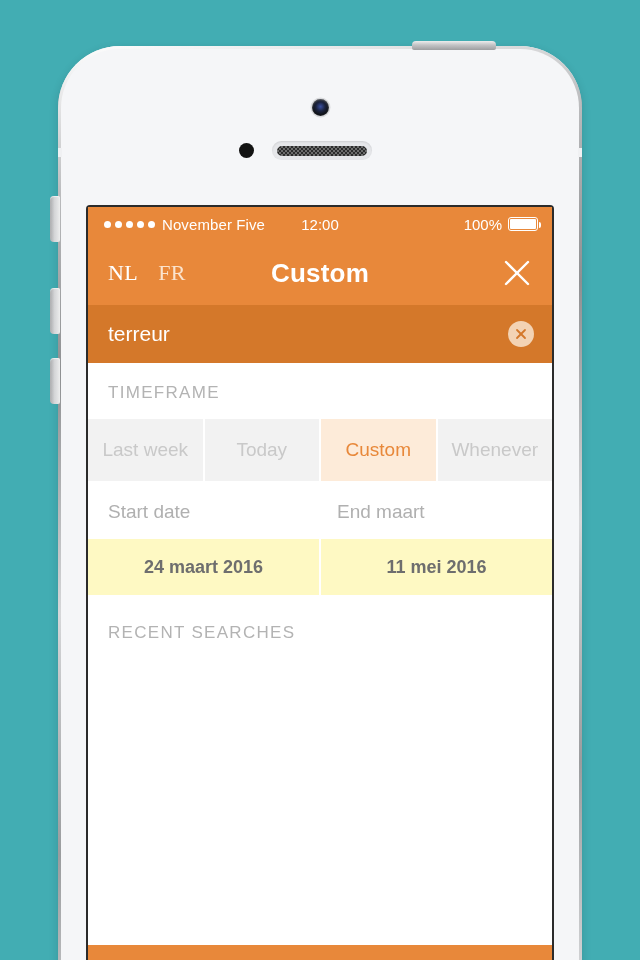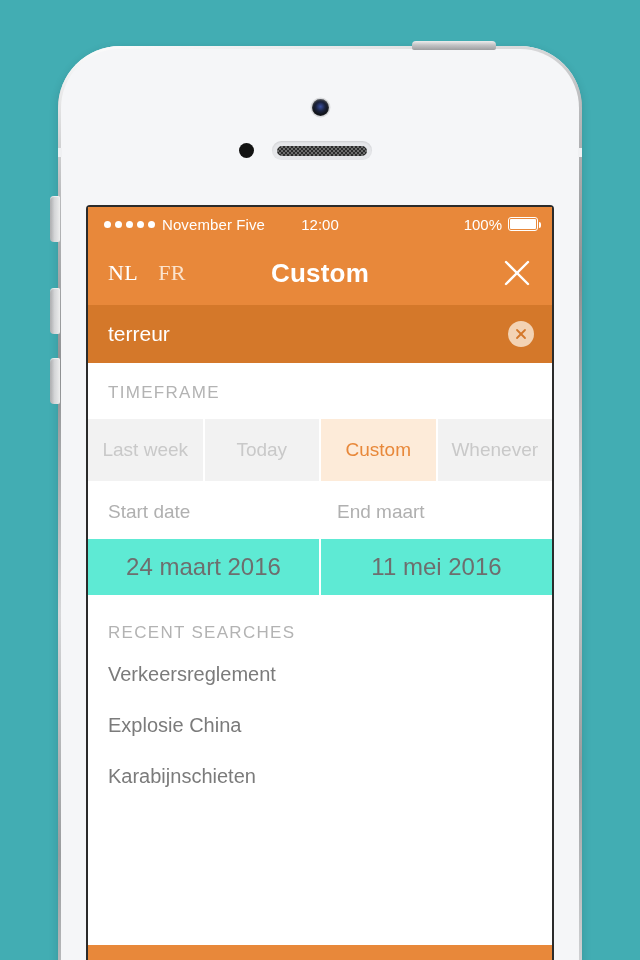--- a/index.html
+++ b/index.html
@@ -337,28 +337,29 @@
     color: #b0b0b0;
     padding-left: 20px;
     box-sizing: border-box;
   }
   .date-values {
     display: flex;
     height: 56px;
   }
   .date-value {
     flex: 1;
-    background: #5eead4;
+    background: #fef9c3;
     display: flex;
     align-items: center;
     justify-content: center;
-    font-size: 24px;
+    font-size: 18px;
     color: #6e6e6e;
     border-right: 2px solid #ffffff;
     box-sizing: border-box;
+    font-weight: bold;
   }
   .date-value:last-child { border-right: none; }
 
   
   .recent-head {
     font-size: 17px;
     color: #b3b3b3;
     letter-spacing: 1.3px;
     padding: 28px 20px 6px 20px;
   }
@@ -461,24 +462,19 @@
         <div class="date-label">End maart</div>
       </div>
 
       <div class="date-values">
         <div class="date-value">24 maart 2016</div>
         <div class="date-value">11 mei 2016</div>
       </div>
 
       <div class="recent-head">RECENT SEARCHES</div>
 
-      <div>
-        <div class="recent-item">Verkeersreglement</div>
-        <div class="recent-item">Explosie China</div>
-        <div class="recent-item">Karabijnschieten</div>
-      </div>
 
       <div class="spacer"></div>
     </div>
 
     <div class="bottom-bar"></div>
   </div>
 </div>
 
 </body></html>

